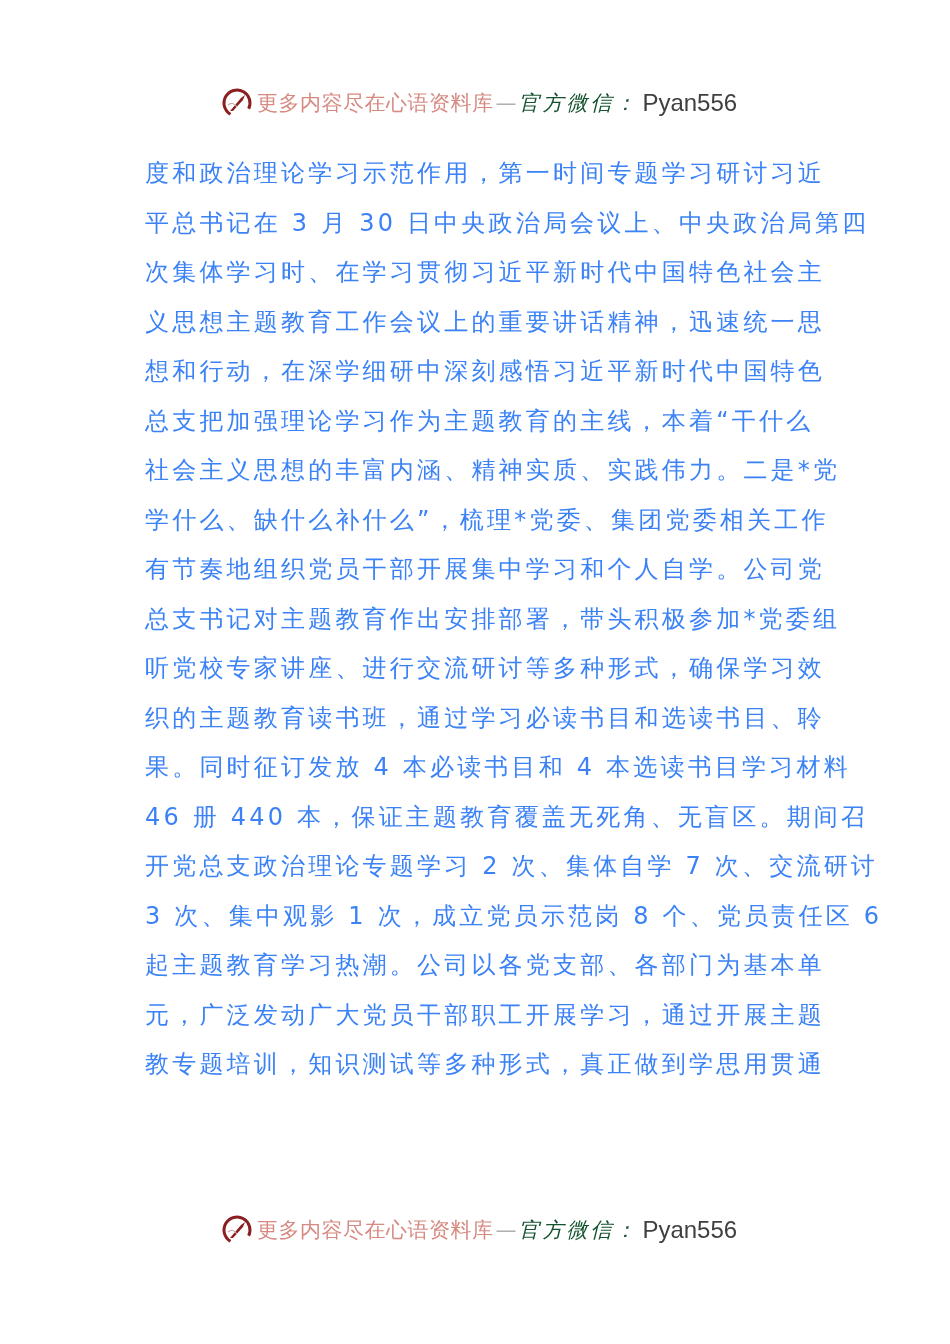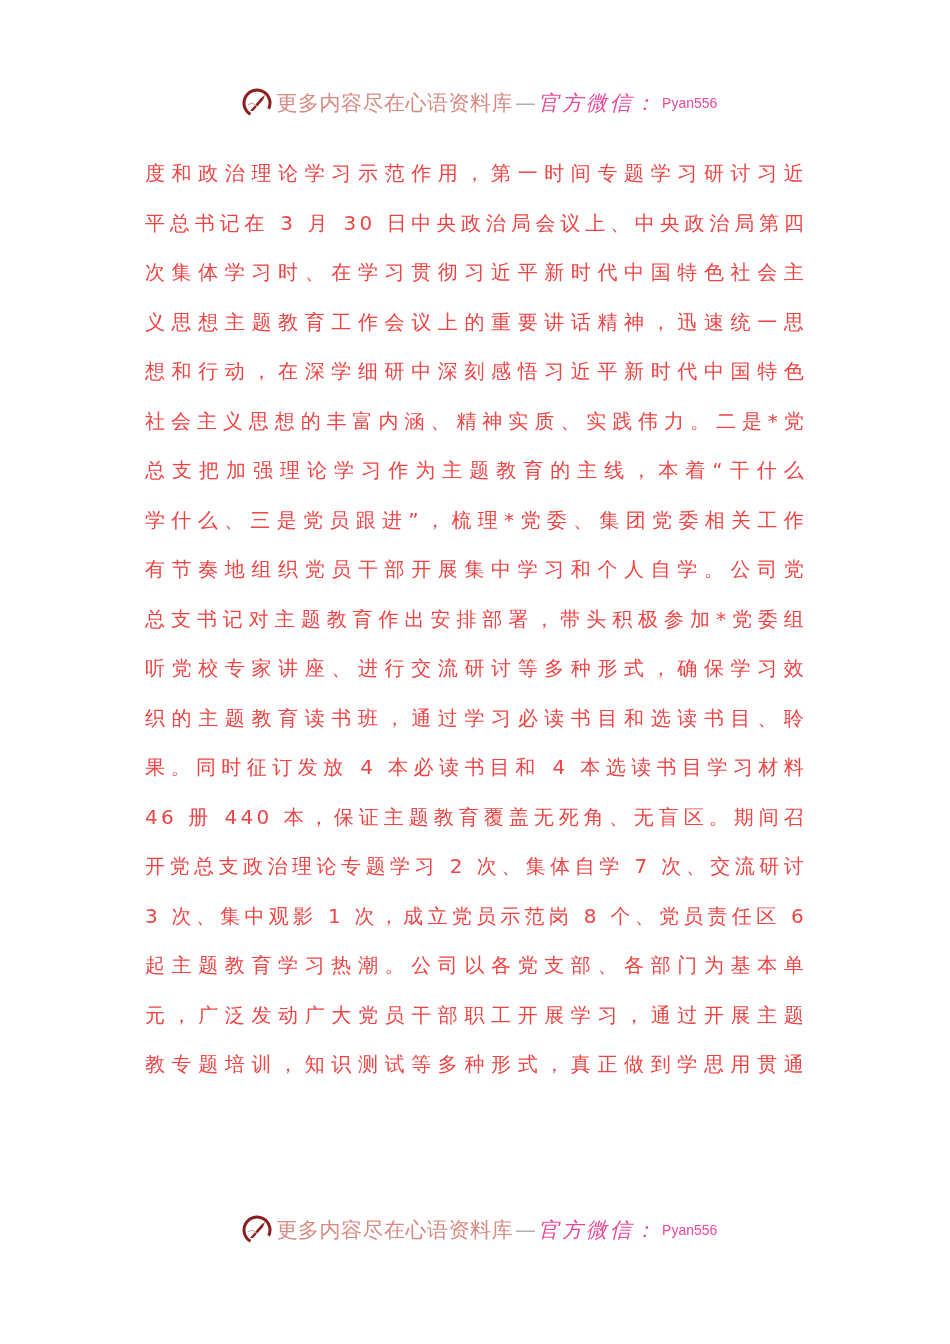--- a/index.html
+++ b/index.html
@@ -37,46 +37,46 @@
     .banner .brand {
       color: #d68a82;
       font-family: "DejaVu Serif", "Liberation Serif", serif;
       letter-spacing: 0.5px;
     }
     .banner .dash {
       color: #b0b0b0;
       margin: 0 2px;
     }
     .banner .wechat-label {
-      color: #ec4899;
+      color: #14532d;
       font-family: "DejaVu Serif", "Liberation Serif", serif;
       letter-spacing: 3px;
       font-style: italic;
     }
     .banner .wechat-id {
-      color: #ec4899;
+      color: #404040;
       font-family: "Liberation Sans", sans-serif;
-      font-size: 14px;
+      font-size: 24px;
       margin-left: 4px;
     }
     .body-text {
       position: absolute;
       left: 145px;
       top: 149px;
       width: 662px;
     }
     .line {
       height: 49.5px;
       line-height: 49.5px;
-      font-size: 20px;
+      font-size: 24px;
       white-space: nowrap;
       text-align: justify;
       text-align-last: justify;
       letter-spacing: 3.2px;
-      color: #ef4444;
+      color: #3b82f6;
     }
   </style>
 </head>
 <body>
 
 <div class="banner header">
   <svg class="logo" viewBox="0 0 32 32">
     <circle cx="16" cy="16" r="13" fill="none" stroke="#8b1e1e" stroke-width="3" stroke-dasharray="60 22" transform="rotate(120 16 16)"></circle>
     <path d="M9 24 L20 11 L24 8 L22 13 L12 24 Z" fill="#8b1e1e"></path>
     <path d="M7 18 Q12 14 16 20" fill="none" stroke="#c9a9a6" stroke-width="1.2"></path>
@@ -86,23 +86,23 @@
   <span class="wechat-label">官方微信：</span>
   <span class="wechat-id">Pyan556</span>
 </div>
 
 <div class="body-text">
   <div class="line">度和政治理论学习示范作用，第一时间专题学习研讨习近</div>
   <div class="line">平总书记在 3 月 30 日中央政治局会议上、中央政治局第四</div>
   <div class="line">次集体学习时、在学习贯彻习近平新时代中国特色社会主</div>
   <div class="line">义思想主题教育工作会议上的重要讲话精神，迅速统一思</div>
   <div class="line">想和行动，在深学细研中深刻感悟习近平新时代中国特色</div>
+  <div class="line">总支把加强理论学习作为主题教育的主线，本着“干什么</div>
   <div class="line">社会主义思想的丰富内涵、精神实质、实践伟力。二是*党</div>
-  <div class="line">总支把加强理论学习作为主题教育的主线，本着“干什么</div>
-  <div class="line">学什么、三是党员跟进”，梳理*党委、集团党委相关工作</div>
+  <div class="line">学什么、缺什么补什么”，梳理*党委、集团党委相关工作</div>
   <div class="line">有节奏地组织党员干部开展集中学习和个人自学。公司党</div>
   <div class="line">总支书记对主题教育作出安排部署，带头积极参加*党委组</div>
   <div class="line">听党校专家讲座、进行交流研讨等多种形式，确保学习效</div>
   <div class="line">织的主题教育读书班，通过学习必读书目和选读书目、聆</div>
   <div class="line">果。同时征订发放 4 本必读书目和 4 本选读书目学习材料</div>
   <div class="line">46 册 440 本，保证主题教育覆盖无死角、无盲区。期间召</div>
   <div class="line">开党总支政治理论专题学习 2 次、集体自学 7 次、交流研讨</div>
   <div class="line">3 次、集中观影 1 次，成立党员示范岗 8 个、党员责任区 6</div>
   <div class="line">起主题教育学习热潮。公司以各党支部、各部门为基本单</div>
   <div class="line">元，广泛发动广大党员干部职工开展学习，通过开展主题</div>

